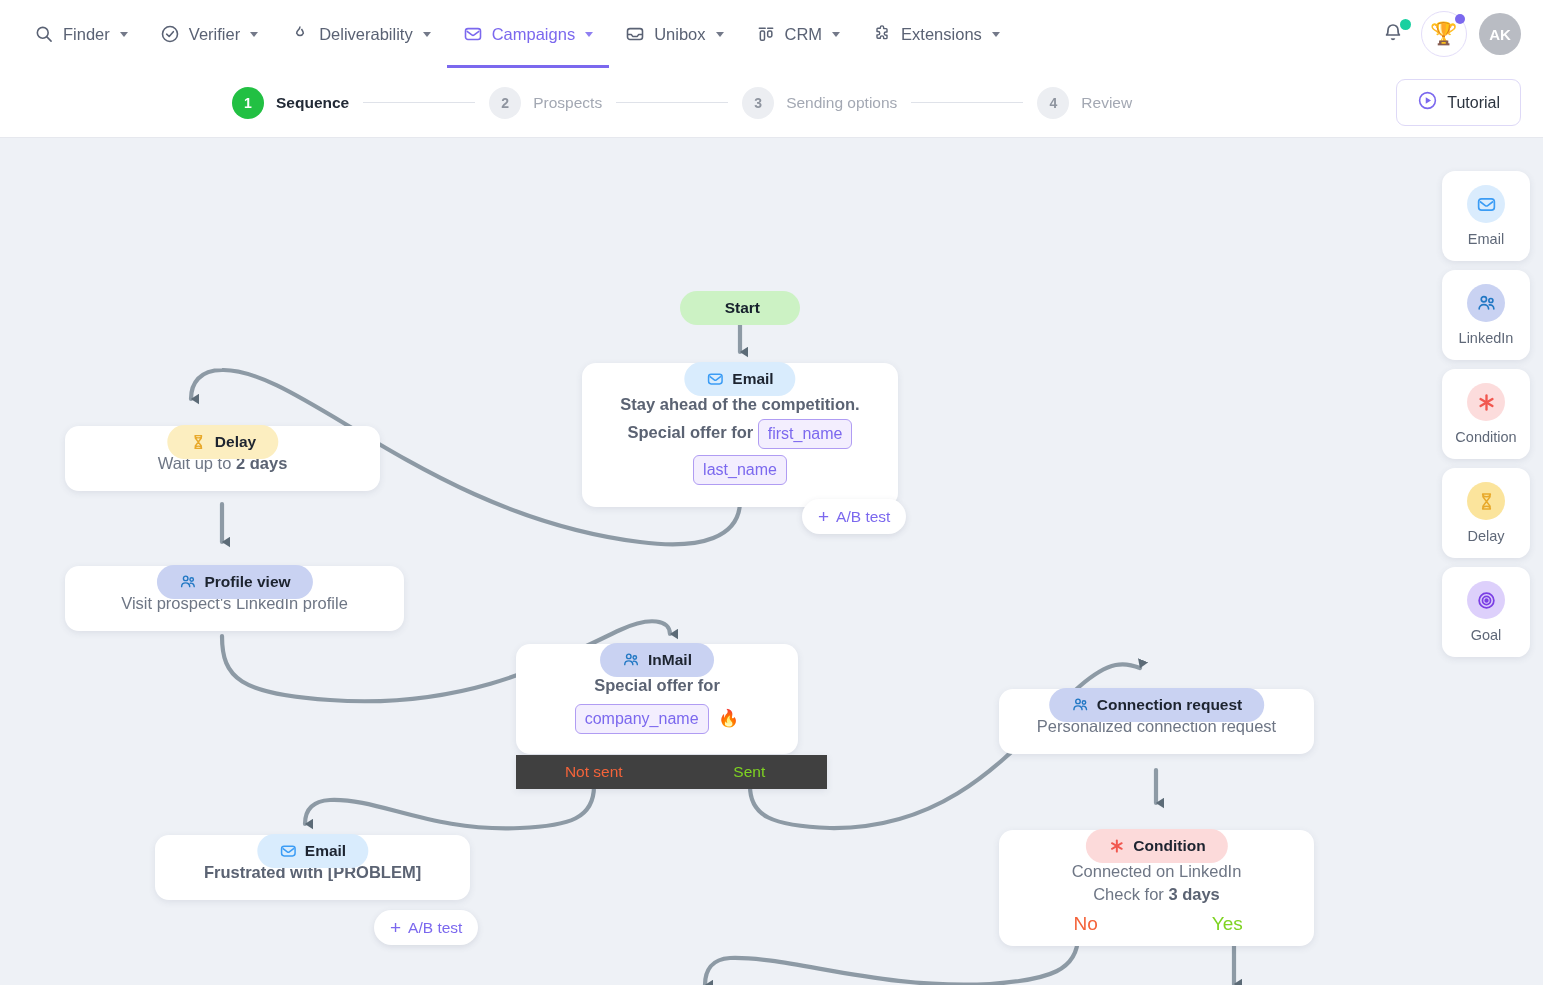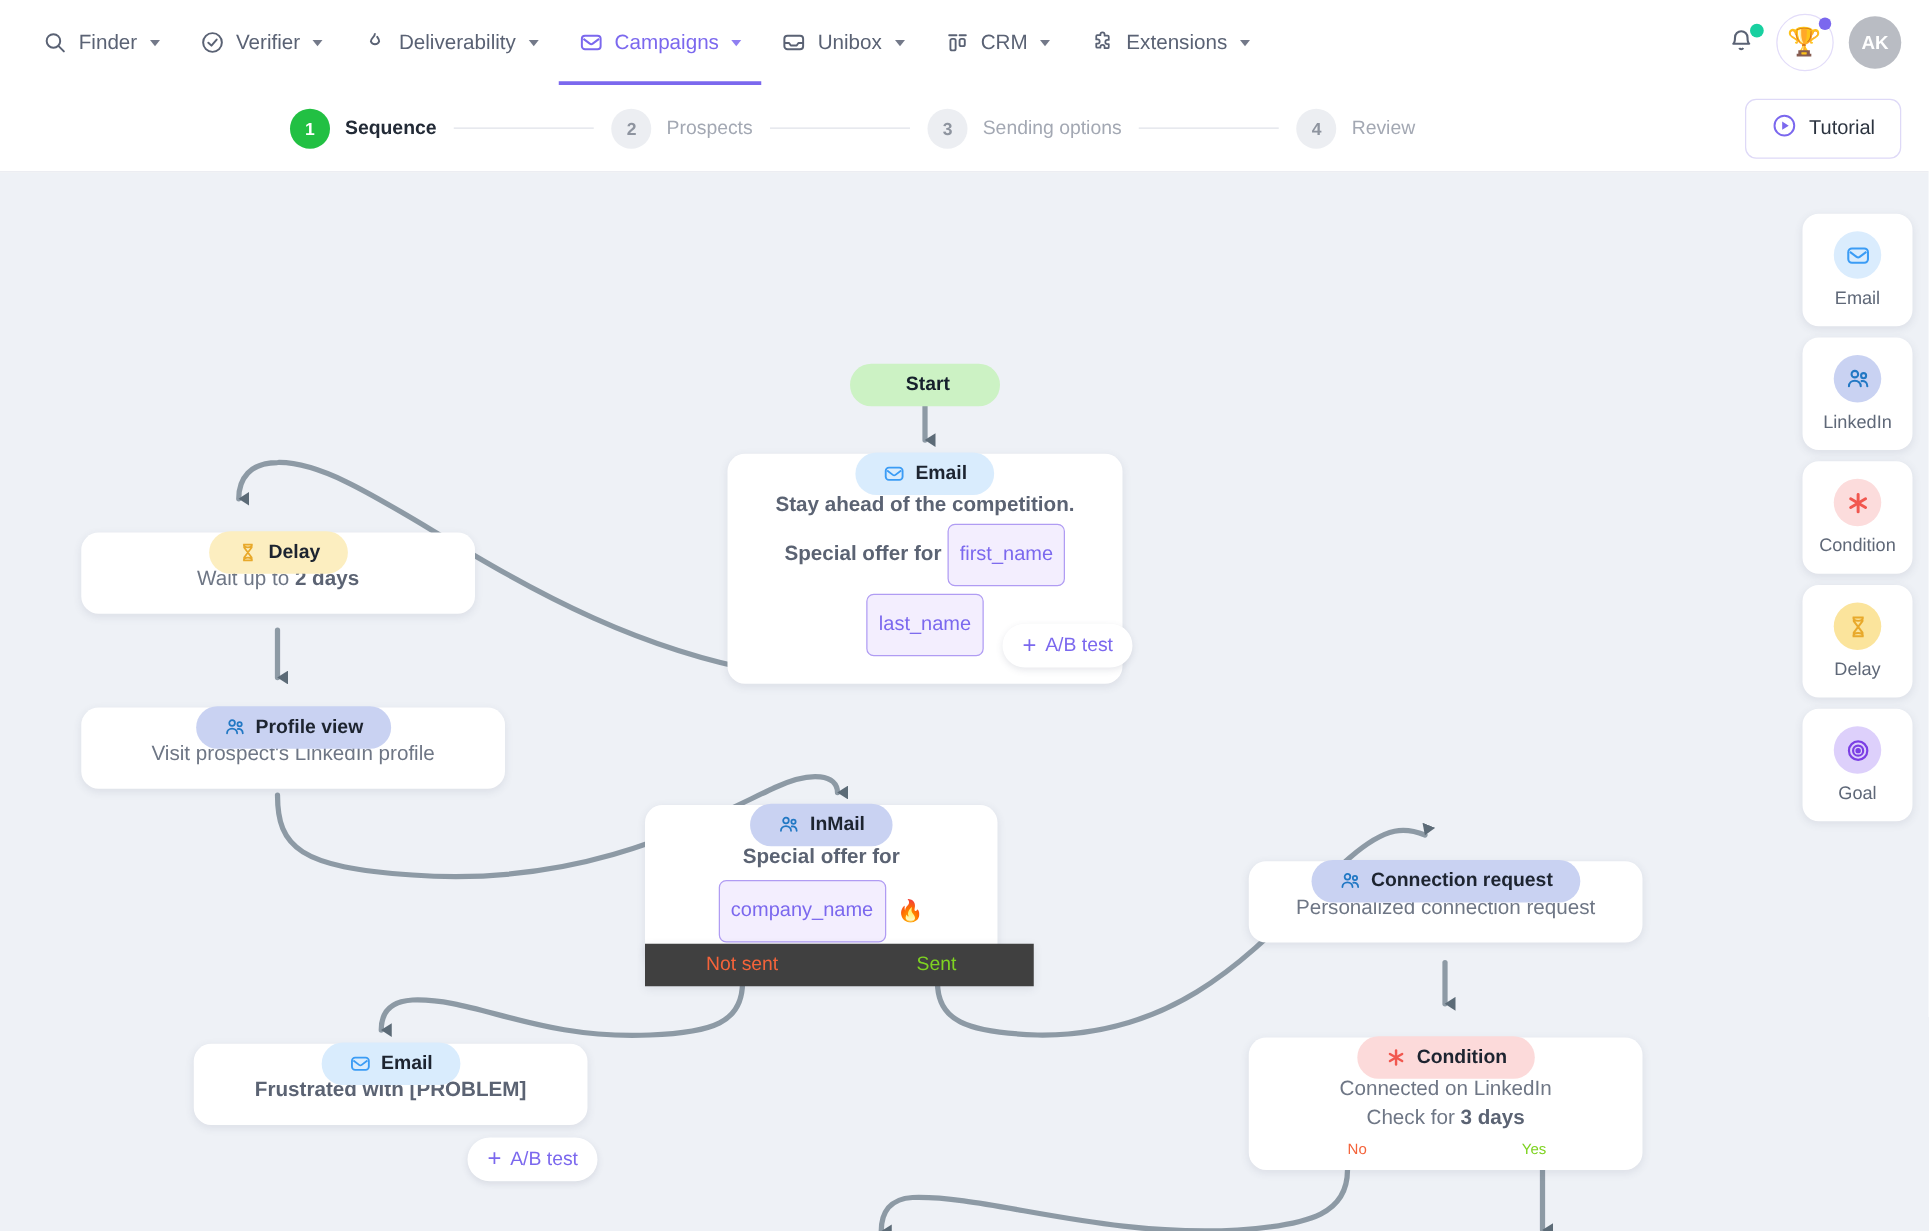--- a/index.html
+++ b/index.html
@@ -130,21 +130,21 @@
   .chip-delay  { background: #fceec0; }
   .chip-cond   { background: #fcdada; }
   .chip-start  { background: #ccf2c4; color:#16202c; padding: 8px 40px; }
   .chip-ic { width: 18px; height: 18px; display: block; }
 
   .bold { font-weight: bold; color: #5b6373; }
   .tok {
     display: inline-block;
     border: 1.3px solid #b09cf3; border-radius: 6px;
     background: #f3eefe; color: #7b68ee;
-    padding: 14px 9px; font-size: 16px;
+    padding: 4px 9px; font-size: 16px;
     line-height: 1.25; vertical-align: middle;
   }
   .ab-btn {
     position: absolute;
     display: flex; align-items: center; gap: 7px;
     background: #fff; border-radius: 999px;
     box-shadow: 0 2px 6px rgba(60,72,100,.13);
     padding: 8px 16px;
     font-size: 15.5px; color: #7b68ee; cursor: pointer;
     white-space: nowrap;
@@ -156,21 +156,21 @@
     background: #404040; border-radius: 0;
     box-shadow: 0 2px 7px rgba(60,72,100,.10);
     display: flex; align-items: center;
     font-size: 15.5px;
     padding: 8px 0;
   }
   .branch-bar span { flex: 1; text-align: center; }
   .neg { color: #f4633a; }
   .pos { color: #7ed321; }
   .cond-labels {
-    display: flex; font-size: 12px; margin-top: 4px; align-items: flex-end;
+    display: flex; font-size: 19px; margin-top: 4px; align-items: flex-end;
   }
   .cond-labels span { flex: 1; text-align: center; }
 
   
   .palette {
     position: absolute; top: 33px; right: 13px;
     display: flex; flex-direction: column; gap: 9px;
     z-index: 3;
   }
   .tool {

